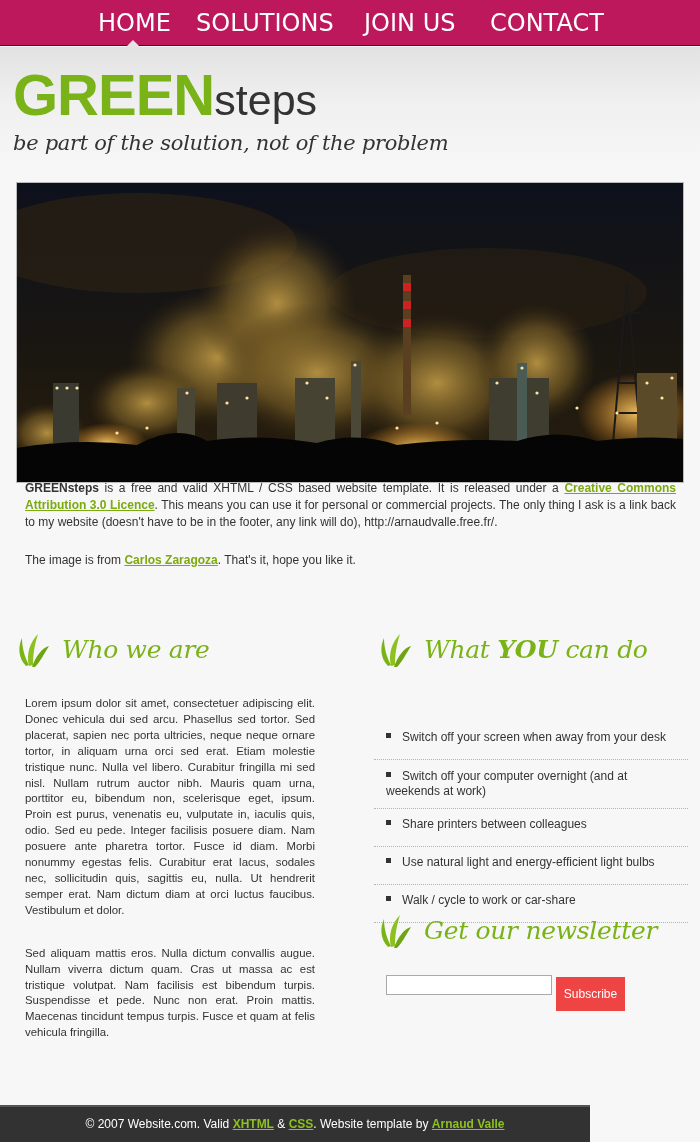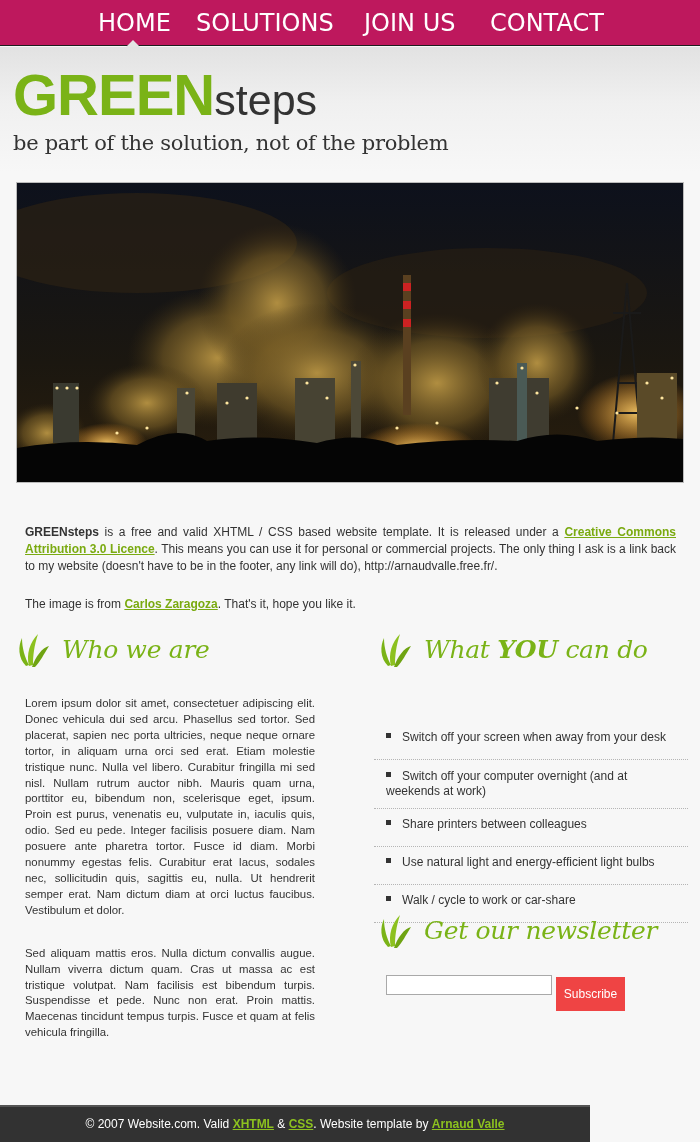--- a/index.html
+++ b/index.html
@@ -45,37 +45,38 @@
   .logo {
     position: absolute; left: 13px; top: 16px;
     font-family: "Liberation Sans", sans-serif;
     line-height: 64px; white-space: nowrap;
   }
   .logo-green { color: #7ab317; font-weight: bold; font-size: 58px; letter-spacing: -1px; }
   .logo-steps { color: #333; font-size: 43px; }
   .tagline {
     position: absolute; left: 13px; top: 84px;
     font-family: "DejaVu Serif", serif;
+    font-style: italic;
     font-size: 21px; color: #333;
     white-space: nowrap;
     letter-spacing: -0.3px;
   }
 
   
   .hero {
     position: absolute; left: 16px; top: 182px; width: 668px; height: 301px;
     border: 1px solid #bbb;
     background: #0b0d14;
     overflow: hidden;
   }
   .hero svg { display: block; }
 
   
   .intro {
-    position: absolute; left: 25px; top: 524px; width: 651px;
+    position: absolute; left: 25px; top: 480px; width: 651px;
     font-size: 12px; line-height: 17px; text-align: justify;
   }
   .intro p { margin-bottom: 21px; }
 
   
   .col-heading {
     position: absolute; height: 40px; white-space: nowrap;
   }
   .leaf { position: absolute; left: 0; top: 0; width: 34px; height: 36px; }
   .heading-text {

